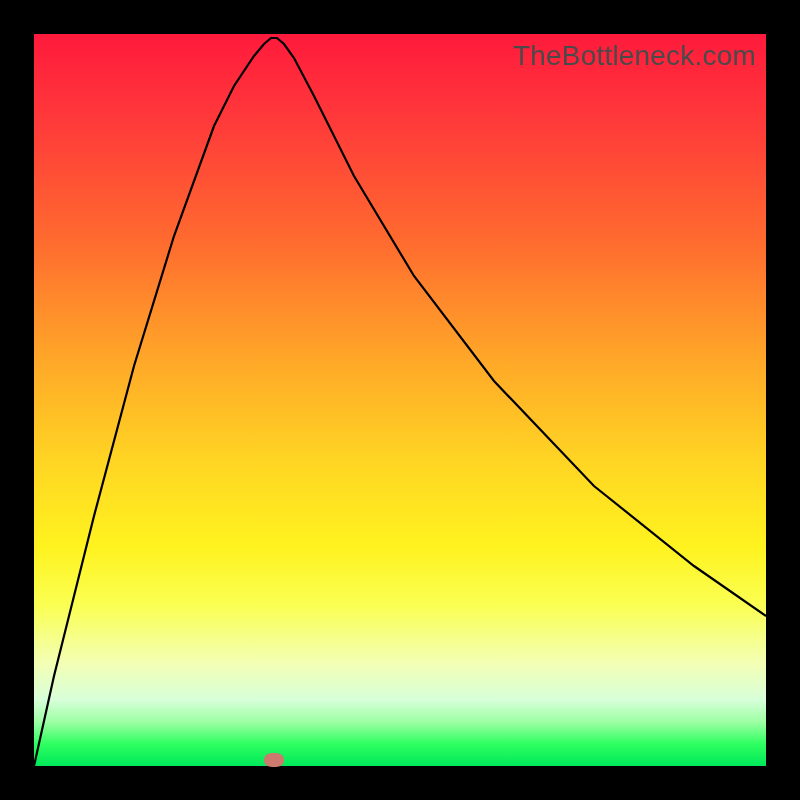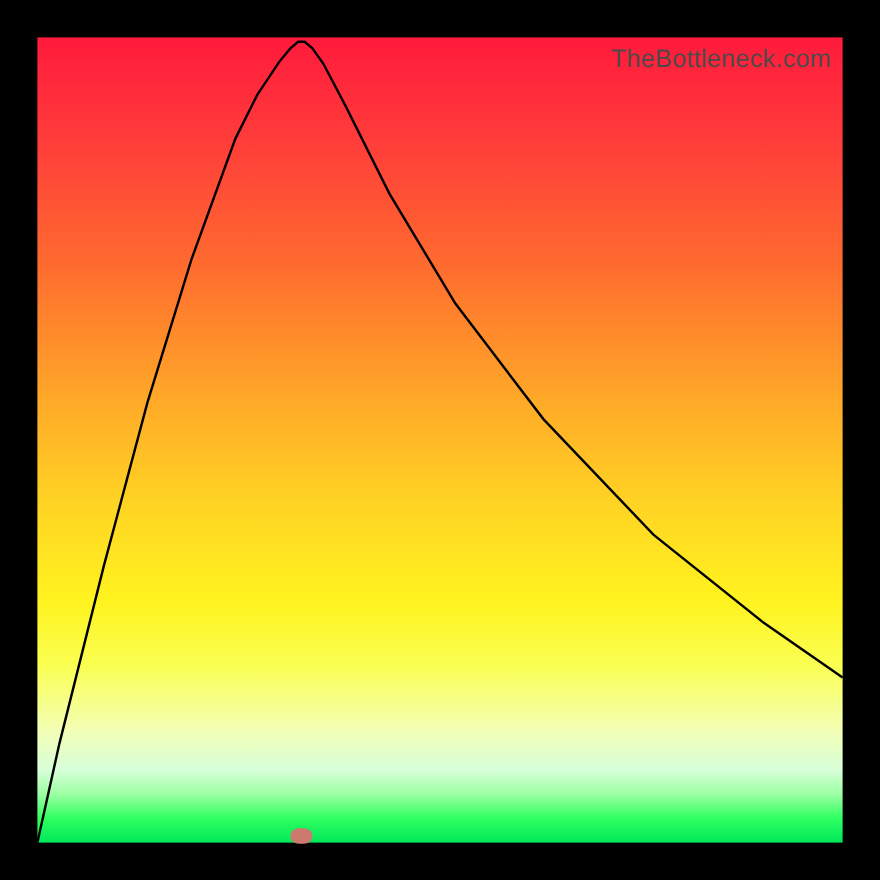--- a/index.html
+++ b/index.html
@@ -29,21 +29,21 @@
       #9cffa3 94%,
       #2eff60 97%,
       #00e85a 100%
     );
   }
   .watermark {
     position: absolute;
     top: 6px;
     right: 10px;
     color: #4a4a4a;
-    font-size: 23px;
+    font-size: 28px;
     font-weight: 500;
     letter-spacing: 0.2px;
     z-index: 10;
     user-select: none;
   }
   svg.curve {
     position: absolute;
     left: 0; top: 0;
     width: 732px; height: 732px;
     overflow: visible;

